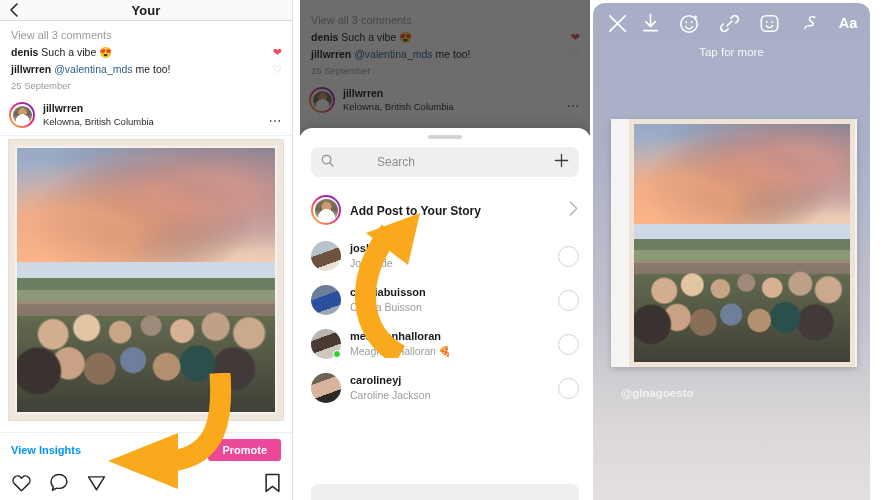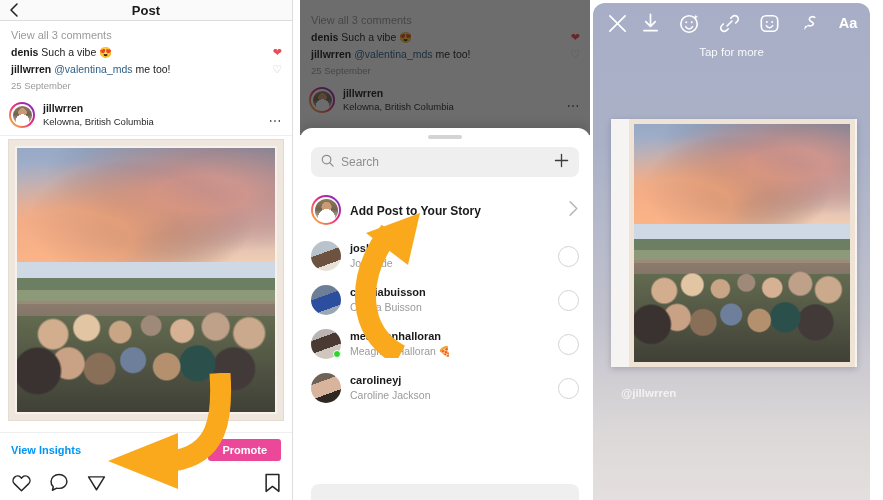--- a/index.html
+++ b/index.html
@@ -157,20 +157,21 @@
     background: #ffffff;
     border-radius: 12px 12px 0 0;
     box-shadow: 0 -3px 12px rgba(0,0,0,.14);
     z-index: 10; overflow: hidden;
   }
   .grabber { width: 34px; height: 4px; border-radius: 2px; background: #d4d4d4; margin: 7px auto 0 auto; }
   .searchbar {
     margin: 8px 11px 0 11px; height: 30px; border-radius: 8px;
     background: #efefef; display: flex; align-items: center; padding: 0 10px;
     position: relative;
+    gap: 36px;
   }
   .search-ph { font-size: 12px; color: #8e8e8e; margin-left: 7px; }
   .plus-ic { position: absolute; right: 10px; color: #3c3c3c; }
 
   .list-row { display: flex; align-items: center; padding: 7px 11px; position: relative; }
   .lr-av { width: 30px; height: 30px; border-radius: 50%; flex: 0 0 30px; position: relative; overflow: visible;}
   .lr-av .inner { width:100%; height:100%; border-radius:50%; }
   .lr-ring { padding: 2px; background: linear-gradient(45deg,#f9ce34,#ee2a7b,#6228d7); }
   .lr-ring .inner2 { width:100%;height:100%;border-radius:50%;background:#fff;padding:1.5px;}
   .lr-txt { margin-left: 9px; line-height: 13px; flex: 1; }
@@ -231,21 +232,21 @@
 <div class="stage">
 
   <div class="panel1">
 
     <div class="p1-header">
       <span class="p1-back">
         <svg width="10" height="16" viewBox="0 0 10 16">
             <polyline points="8,2 2,8 8,14" fill="none" stroke="#262626" stroke-width="1.6" stroke-linecap="round" stroke-linejoin="round"></polyline>
           </svg>
       </span>
-      <div class="p1-title">Post</div>
+      <div class="p1-title">Your</div>
     </div>
 
     <div class="p1-comments">
       <div class="cm-viewall">View all 3 comments</div>
 
       <div class="cm-row">
         <span class="cm-user">denis</span><span> Such a vibe 😍</span>
         <span class="cm-heart filled">❤</span>
       </div>
 
@@ -498,17 +499,17 @@
         <div class="frame">
           <div class="pic">
             <div class="sky" style="height:42%;"></div>
             <div class="ground" style="flex:1;">
                 <div class="crowd"></div>
               </div>
           </div>
         </div>
       </div>
 
-      <div class="story-handle">@jillwrren</div>
+      <div class="story-handle">@ginagoesto</div>
     </div>
   </div>
 
 </div>
 
 </body></html>

